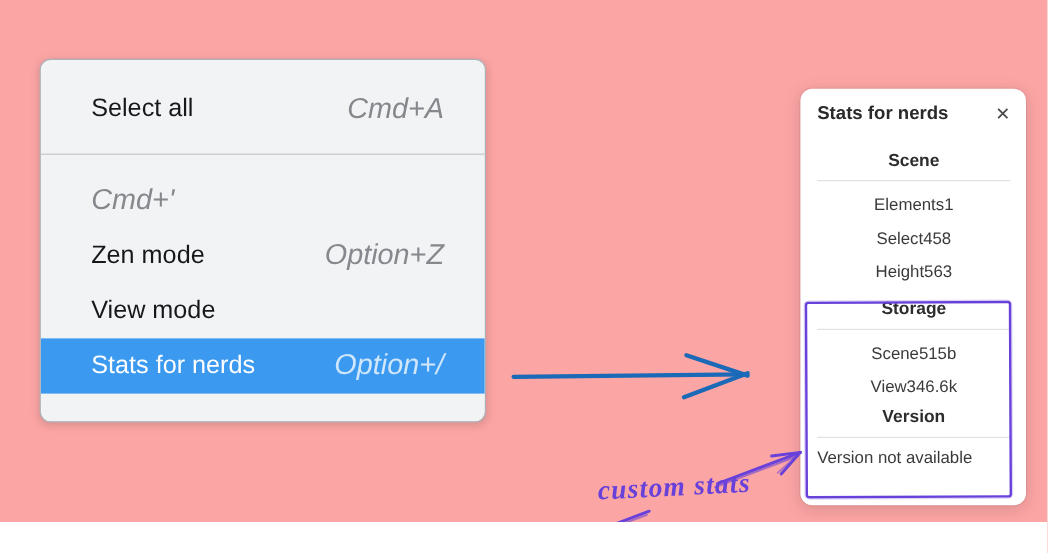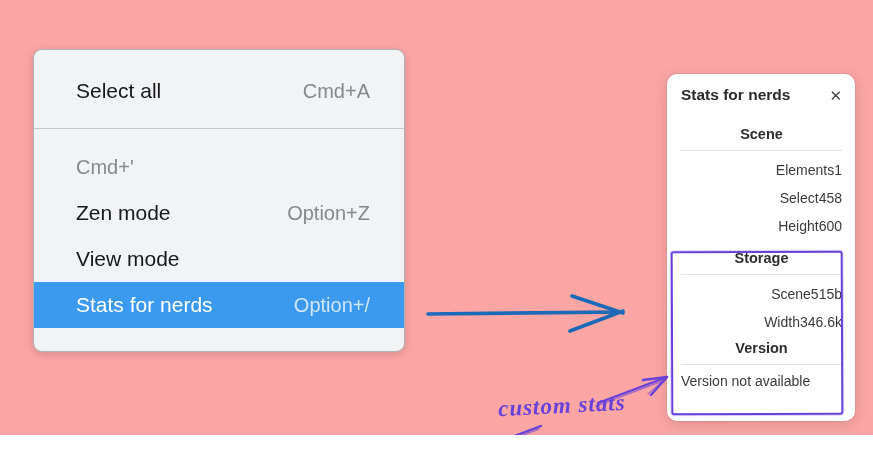--- a/index.html
+++ b/index.html
@@ -16,42 +16,42 @@
     position:absolute;left:33px;top:49px;width:372px;height:303px;
     background:#f1f3f4;border:1.5px solid #adb2b6;border-radius:9px;
     box-shadow:0 2px 8px rgba(0,0,0,.16);
     box-sizing:border-box;padding-top:18px;
     font-size:21px;color:#17181a;overflow:hidden;
   }
   .menu-row{
     height:46px;display:flex;align-items:center;justify-content:space-between;
     padding:0 34px 0 42px;
   }
-  .menu-row .shortcut{color:#85898d;font-size:20px;}
+  .menu-row .shortcut{color:#85898d;font-size:24px;font-style:italic;}
   .menu-row.selected{background:var(--highlight);color:#fff;}
   .menu-row.selected .shortcut{color:#cfe6fb;}
   .menu-divider{border-top:1px solid #c5c8ca;margin:14px 0 15px 0;}
 
   
   .panel{
     position:absolute;left:667px;top:74px;width:188px;height:347px;
     background:#fff;border-radius:10px;
     box-shadow:0 0 0 1px rgba(0,0,0,.05), 0 3px 14px rgba(0,0,0,.14);
     box-sizing:border-box;padding:12px 13px 0 14px;
     font-size:14px;color:#3a3a3a;
   }
   .panel-header{display:flex;justify-content:space-between;align-items:center;}
   .panel-title{font-weight:bold;font-size:15.5px;color:#2a2a2a;}
   .close-btn{font-size:15px;color:#4a4a4a;cursor:pointer;line-height:1;}
   .panel-section{margin-top:22px;}
   .panel-section:nth-of-type(2){margin-top:10px;}
   .panel-section:nth-of-type(3){margin-top:4px;}
   .section-heading{text-align:center;font-weight:bold;font-size:14.5px;color:#2d2d2d;}
   .section-rule{border:none;border-top:1px solid #dfe2e4;margin:8px 0 5px 0;}
-  .stat-row{display:flex;justify-content:flex-end;line-height:28px;}
+  .stat-row{display:flex;justify-content:center;line-height:28px;}
   .note{line-height:22px;margin-top:4px;}
 
   
   .purple-box{
     position:absolute;left:671px;top:251px;width:168px;height:160px;
     border:2px solid var(--purple);border-radius:3px;
     box-shadow:0 0 0 1px rgba(103,65,217,.22);
     transform:rotate(-0.25deg);
     pointer-events:none;
   }
@@ -110,32 +110,32 @@
           <div class="stat-row">
             <span>Elements</span>
             <span>1</span>
           </div>
           <div class="stat-row">
             <span>Select</span>
             <span>458</span>
           </div>
           <div class="stat-row">
             <span>Height</span>
-            <span>600</span>
+            <span>563</span>
           </div>
         </div>
         <div class="panel-section">
           <div class="section-heading">Storage</div>
           <hr class="section-rule">
           <div class="stat-row">
             <span>Scene</span>
             <span>515b</span>
           </div>
           <div class="stat-row">
-            <span>Width</span>
+            <span>View</span>
             <span>346.6k</span>
           </div>
         </div>
         <div class="panel-section">
           <div class="section-heading">Version</div>
           <hr class="section-rule">
           <div class="note">Version not available</div>
         </div>
       </div>
   </div>

